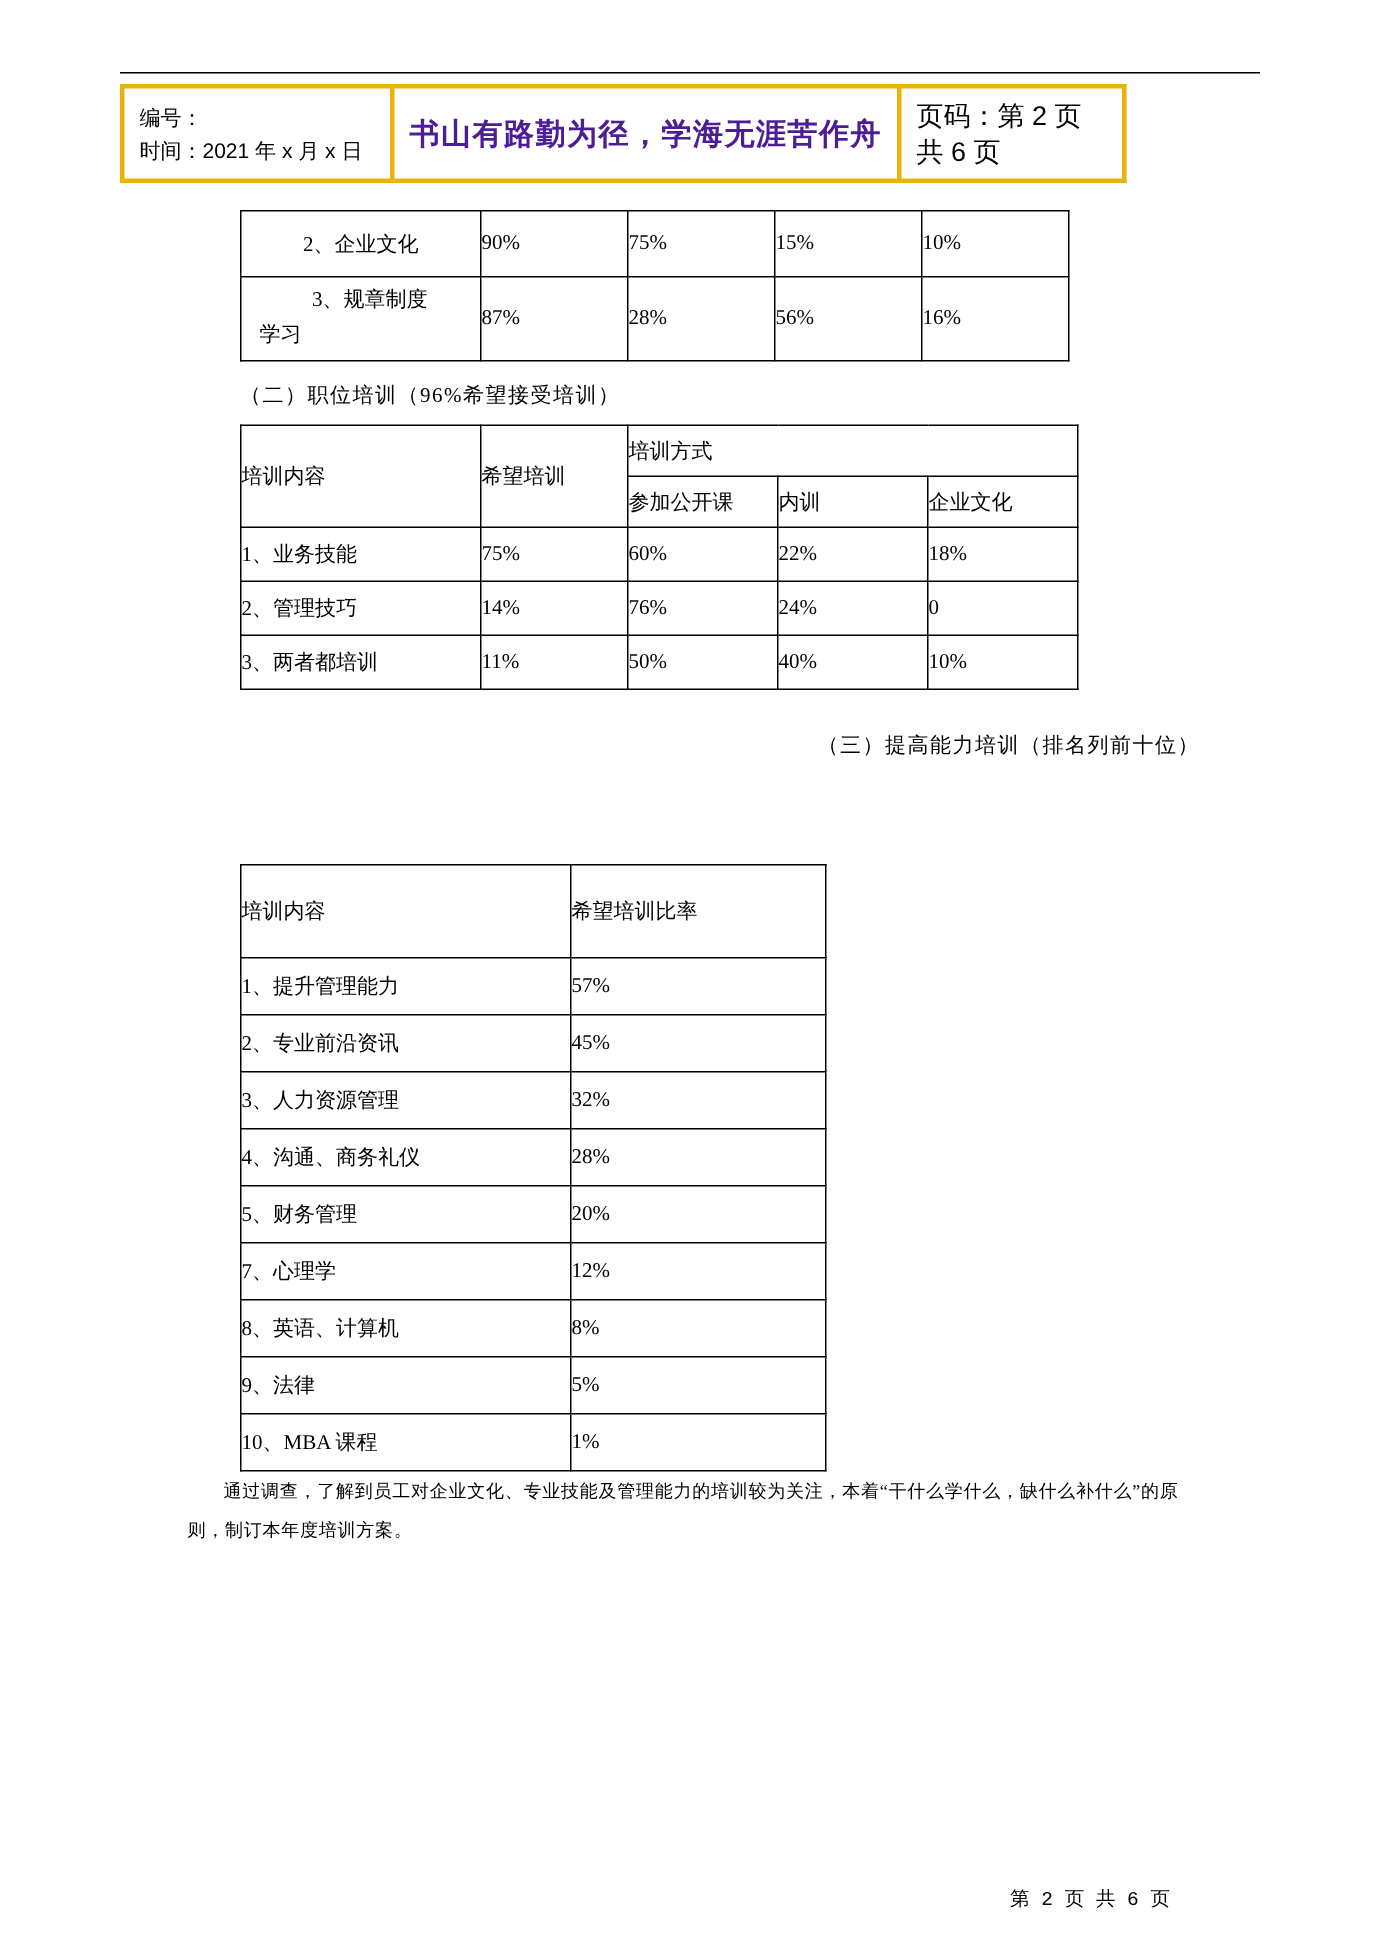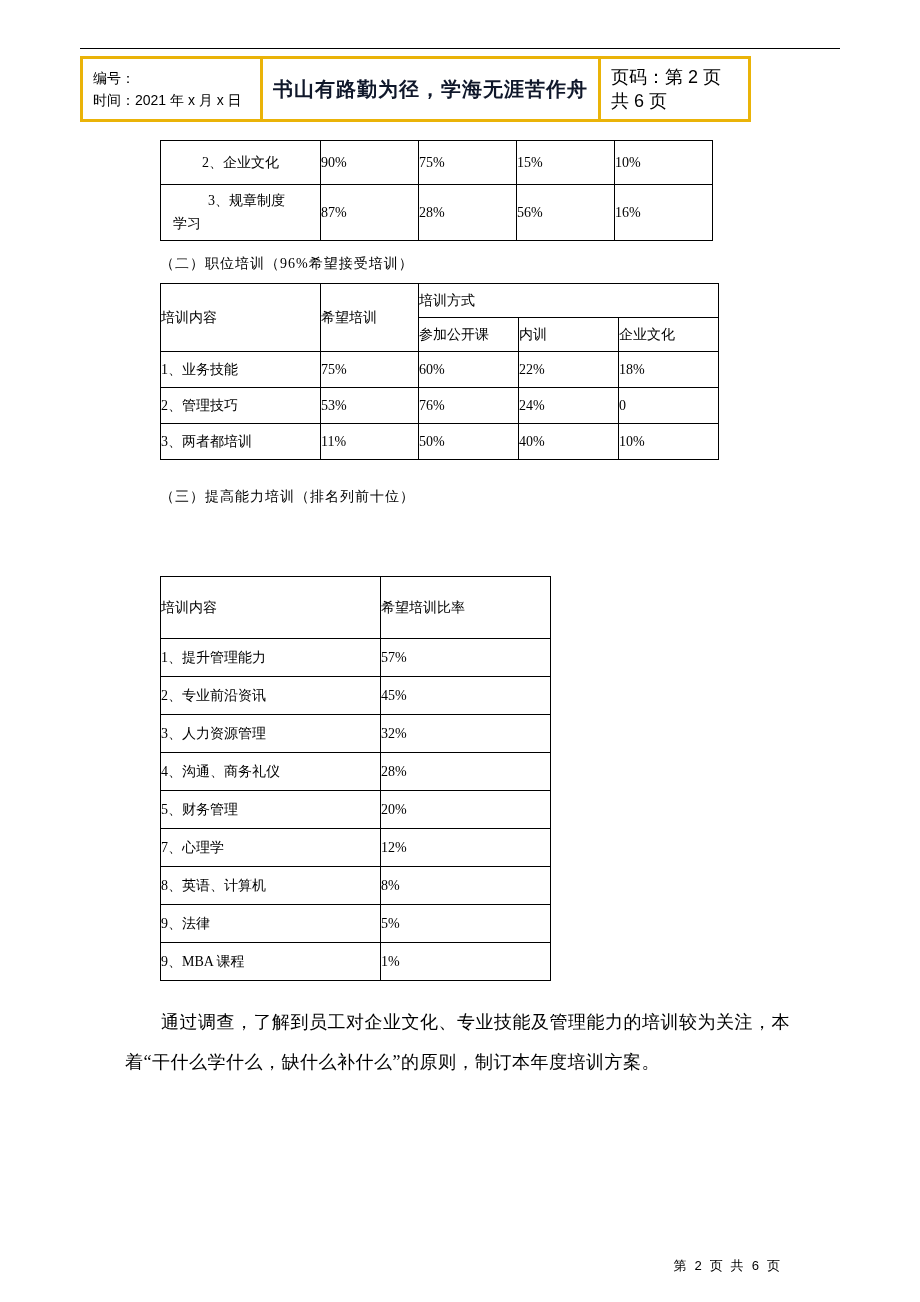--- a/index.html
+++ b/index.html
@@ -26,21 +26,21 @@
       right: 80px;
       border-collapse: collapse;
     }
     .header-table td {
       border: 3px solid #eab308;
       padding: 6px 10px;
       vertical-align: middle;
       margin-top: 22px;
     }
     .header-left { width: 180px; font-family: "SimHei", "Microsoft YaHei", sans-serif; font-size: 14px; line-height: 1.6; }
-    .header-center { text-align: center; color: #0f172a; font-family: "SimSun","宋体", serif; font-weight: bold; font-size: 20px; letter-spacing: 1px; }
+    .header-center { text-align: center; color: #4c1d95; font-family: "SimSun","宋体", serif; font-weight: bold; font-size: 20px; letter-spacing: 1px; }
     .header-right { width: 150px; font-family: Liberation Sans, sans-serif; font-size: 18px; }
     .content {
       position: absolute;
       top: 140px;
       left: 120px;
       right: 120px;
     }
     table.data {
       border-collapse: collapse;
       font-size: 14px;
@@ -70,23 +70,22 @@
     .t2 .col-label { width: 160px; }
     .t2 .col-hope { width: 98px; }
     .t2 .col-m { width: 100px; }
     
     .t3 { margin-left: 10px; }
     .t3 td, .t3 th { height: 38px; }
     .t3 .col-a { width: 220px; }
     .t3 .col-b { width: 170px; }
     .t3 thead th { height: 62px; }
     .para {
-      margin-top: 22px;
       line-height: 2.2;
-      font-size: 18px;
+      font-size: 12px;
       text-indent: 2em;
       letter-spacing: 0.5px;
       padding: 0 5px;
     }
     .footer {
       position: absolute;
       bottom: 27px;
       right: 140px;
       font-family: Liberation Mono, monospace;
       font-size: 13px;
@@ -156,36 +155,36 @@
     </tr>
     <tr>
       <td>1、业务技能</td>
       <td>75%</td>
       <td>60%</td>
       <td>22%</td>
       <td>18%</td>
     </tr>
     <tr>
       <td>2、管理技巧</td>
-      <td>53%</td>
+      <td>14%</td>
       <td>76%</td>
       <td>24%</td>
       <td>0</td>
     </tr>
     <tr>
       <td>3、两者都培训</td>
       <td>11%</td>
       <td>50%</td>
       <td>40%</td>
       <td>10%</td>
     </tr>
   </tbody>
     </table>
 
-  <div class="section-heading" style="margin-top:28px; margin-bottom:70px;">（三）提高能力培训（排名列前十位）</div>
+  <div class="section-heading" style="margin-top:28px; margin-bottom:70px;text-align:right;">（三）提高能力培训（排名列前十位）</div>
 
   <table class="data t3">
     <thead>
       <tr>
         <th class="col-a">培训内容</th>
         <th class="col-b">希望培训比率</th>
       </tr>
     </thead>
     <tbody>
       <tr>
@@ -214,21 +213,21 @@
         </tr>
       <tr>
           <td>8、英语、计算机</td>
           <td>8%</td>
         </tr>
       <tr>
           <td>9、法律</td>
           <td>5%</td>
         </tr>
       <tr>
-          <td>9、MBA 课程</td>
+          <td>10、MBA 课程</td>
           <td>1%</td>
         </tr>
     </tbody>
   </table>
 
   <p class="para">通过调查，了解到员工对企业文化、专业技能及管理能力的培训较为关注，本着“干什么学什么，缺什么补什么”的原则，制订本年度培训方案。</p>
 
 </div>
 
 <div class="footer">第 2 页 共 6 页</div>

